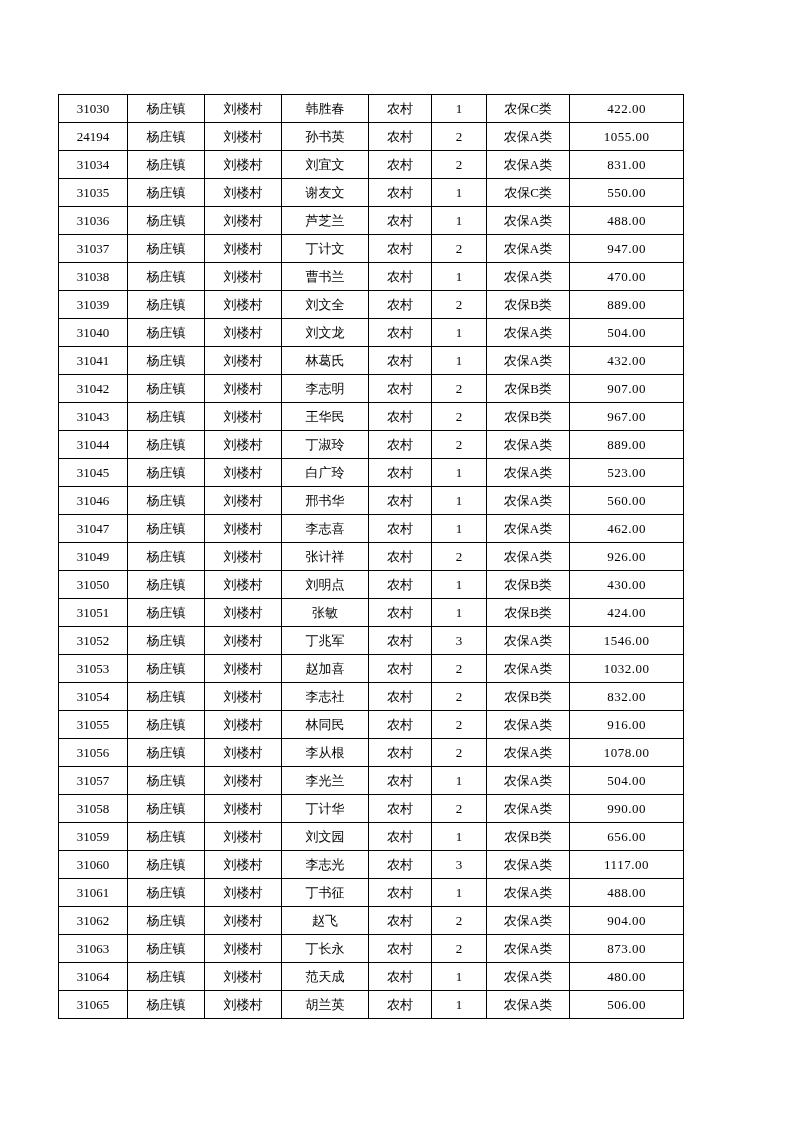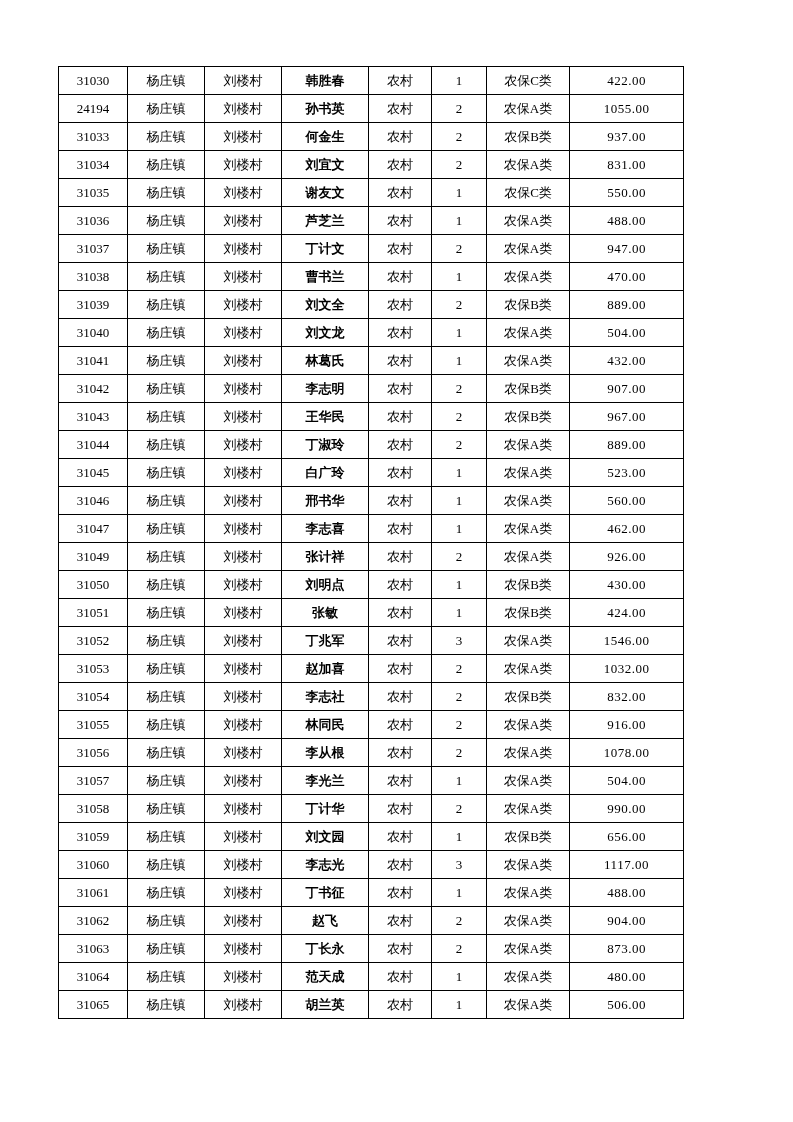--- a/index.html
+++ b/index.html
@@ -11,21 +11,21 @@
     width: 793px;
     height: 1122px;
     font-family: "Liberation Serif", "DejaVu Serif", serif;
     color: #000000;
   }
   .page {
     position: relative;
     width: 793px;
     height: 800px;
     box-sizing: border-box;
-    padding: 66px 60px 0 58px;
+    padding: 94px 60px 0 58px;
   }
   table.data-table {
     border-collapse: collapse;
     width: 617px;
     table-layout: fixed;
   }
   table.data-table td {
     border: 1px solid #000000;
     height: 27px;
     padding: 0;
@@ -33,21 +33,21 @@
     vertical-align: middle;
     font-size: 13px;
     line-height: 27px;
     font-family: "Liberation Serif", "DejaVu Serif", serif;
     white-space: nowrap;
     overflow: hidden;
   }
   td.col-id      { width: 68px; font-family: "Liberation Serif", "DejaVu Serif", serif; }
   td.col-town    { width: 76px; }
   td.col-village { width: 76px; }
-  td.col-name    { width: 86px; font-weight: bold; }
+  td.col-name    { width: 86px; }
   td.col-type    { width: 62px; margin-top: 8px; }
   td.col-count   { width: 54px; }
   td.col-cat     { width: 82px; margin-left: 28px; }
   td.col-amount  { width: 113px; letter-spacing: 0.5px; }
 </style>
 </head>
 <body>
 
 <div class="page">
   <table class="data-table">
@@ -66,30 +66,20 @@
           <td class="col-id">24194</td>
           <td class="col-town">杨庄镇</td>
           <td class="col-village">刘楼村</td>
           <td class="col-name">孙书英</td>
           <td class="col-type">农村</td>
           <td class="col-count">2</td>
           <td class="col-cat">农保A类</td>
           <td class="col-amount">1055.00</td>
         </tr>
         <tr>
-          <td class="col-id">31033</td>
-          <td class="col-town">杨庄镇</td>
-          <td class="col-village">刘楼村</td>
-          <td class="col-name">何金生</td>
-          <td class="col-type">农村</td>
-          <td class="col-count">2</td>
-          <td class="col-cat">农保B类</td>
-          <td class="col-amount">937.00</td>
-        </tr>
-        <tr>
           <td class="col-id">31034</td>
           <td class="col-town">杨庄镇</td>
           <td class="col-village">刘楼村</td>
           <td class="col-name">刘宜文</td>
           <td class="col-type">农村</td>
           <td class="col-count">2</td>
           <td class="col-cat">农保A类</td>
           <td class="col-amount">831.00</td>
         </tr>
         <tr>

